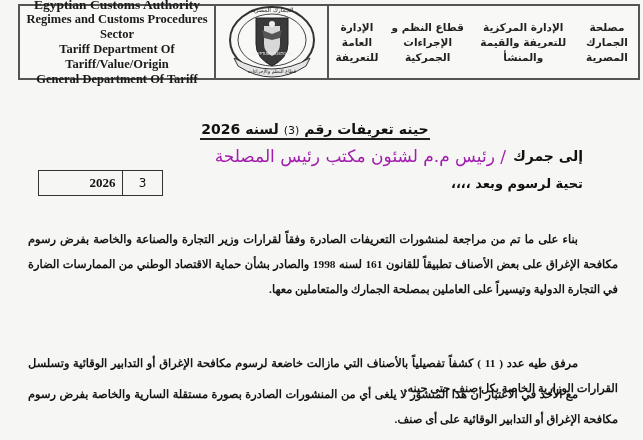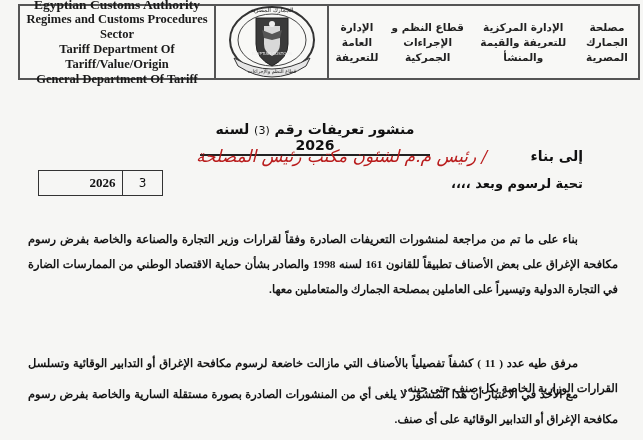--- a/index.html
+++ b/index.html
@@ -40,22 +40,22 @@
       border-bottom: 2px solid #222; padding-bottom: 1px;
     }
     .title .num { font-weight: normal; font-size: 11px; }
     .to-line {
       position: absolute; top: 148px; right: 60px;
       font-family: "DejaVu Sans", sans-serif; font-weight: bold; font-size: 14px;
       direction: rtl;
     }
     .handwriting {
       position: absolute; top: 146px; left: 196px; width: 310px;
-      font-family: "DejaVu Serif", serif; font-style: italic; font-size: 17px; color: #b91c1c;
-      direction: rtl; text-align: left; letter-spacing: 1px;
+      font-family: "DejaVu Serif", serif; font-size: 17px; color: #a21caf;
+      direction: rtl; text-align: right; letter-spacing: 1px;
     }
     .greeting {
       position: absolute; top: 176px; right: 60px;
       font-family: "DejaVu Sans", sans-serif; font-weight: bold; font-size: 13px;
       direction: rtl;
     }
     .numbox {
       position: absolute; left: 38px; top: 170px; height: 24px;
       display: flex; border: 1px solid #333; padding-left: 44px;
     }
@@ -103,26 +103,26 @@
   </div>
   <div class="hbox-ar">
     <div>مصلحة الجمارك المصرية</div>
     <div>الإدارة المركزية للتعريفة والقيمة والمنشأ</div>
     <div>قطاع النظم و الإجراءات الجمركية</div>
     <div>الإدارة العامة للتعريفة</div>
   </div>
 </div>
 
 <div class="title">
-  <span>منشور تعريفات رقم</span>
+  <span>حينه تعريفات رقم</span>
   <span class="num">(3)</span>
   <span>لسنه 2026</span>
 </div>
 
-<div class="to-line">إلى بناء</div>
+<div class="to-line">إلى جمرك</div>
 <div class="handwriting">/ رئيس م.م لشئون مكتب رئيس المصلحة</div>
 
 <div class="greeting">تحية لرسوم وبعد ،،،،</div>
 
 <div class="numbox">
   <div class="year">2026</div>
   <div class="cnt">3</div>
 </div>
 
 <div class="body-text p1">بناء على ما تم من مراجعة لمنشورات التعريفات الصادرة وفقاً لقرارات وزير التجارة والصناعة والخاصة بفرض رسوم مكافحة الإغراق على بعض الأصناف تطبيقاً للقانون 161 لسنه 1998 والصادر بشأن حماية الاقتصاد الوطني من الممارسات الضارة في التجارة الدولية وتيسيراً على العاملين بمصلحة الجمارك والمتعاملين معها.</div>

